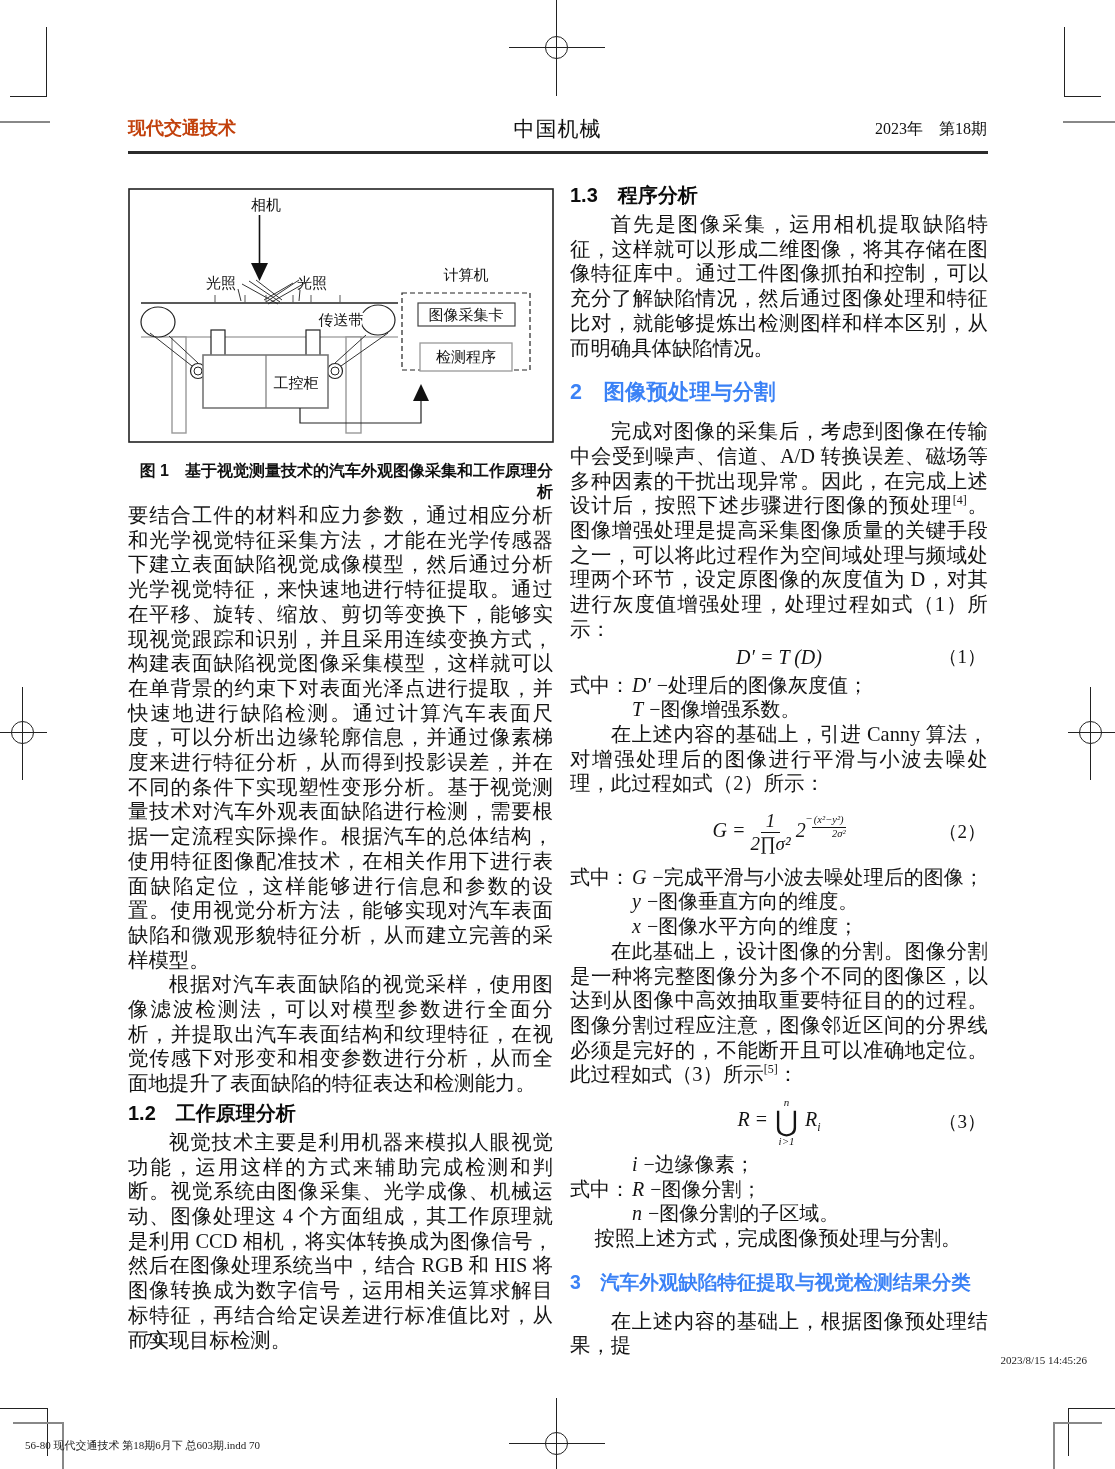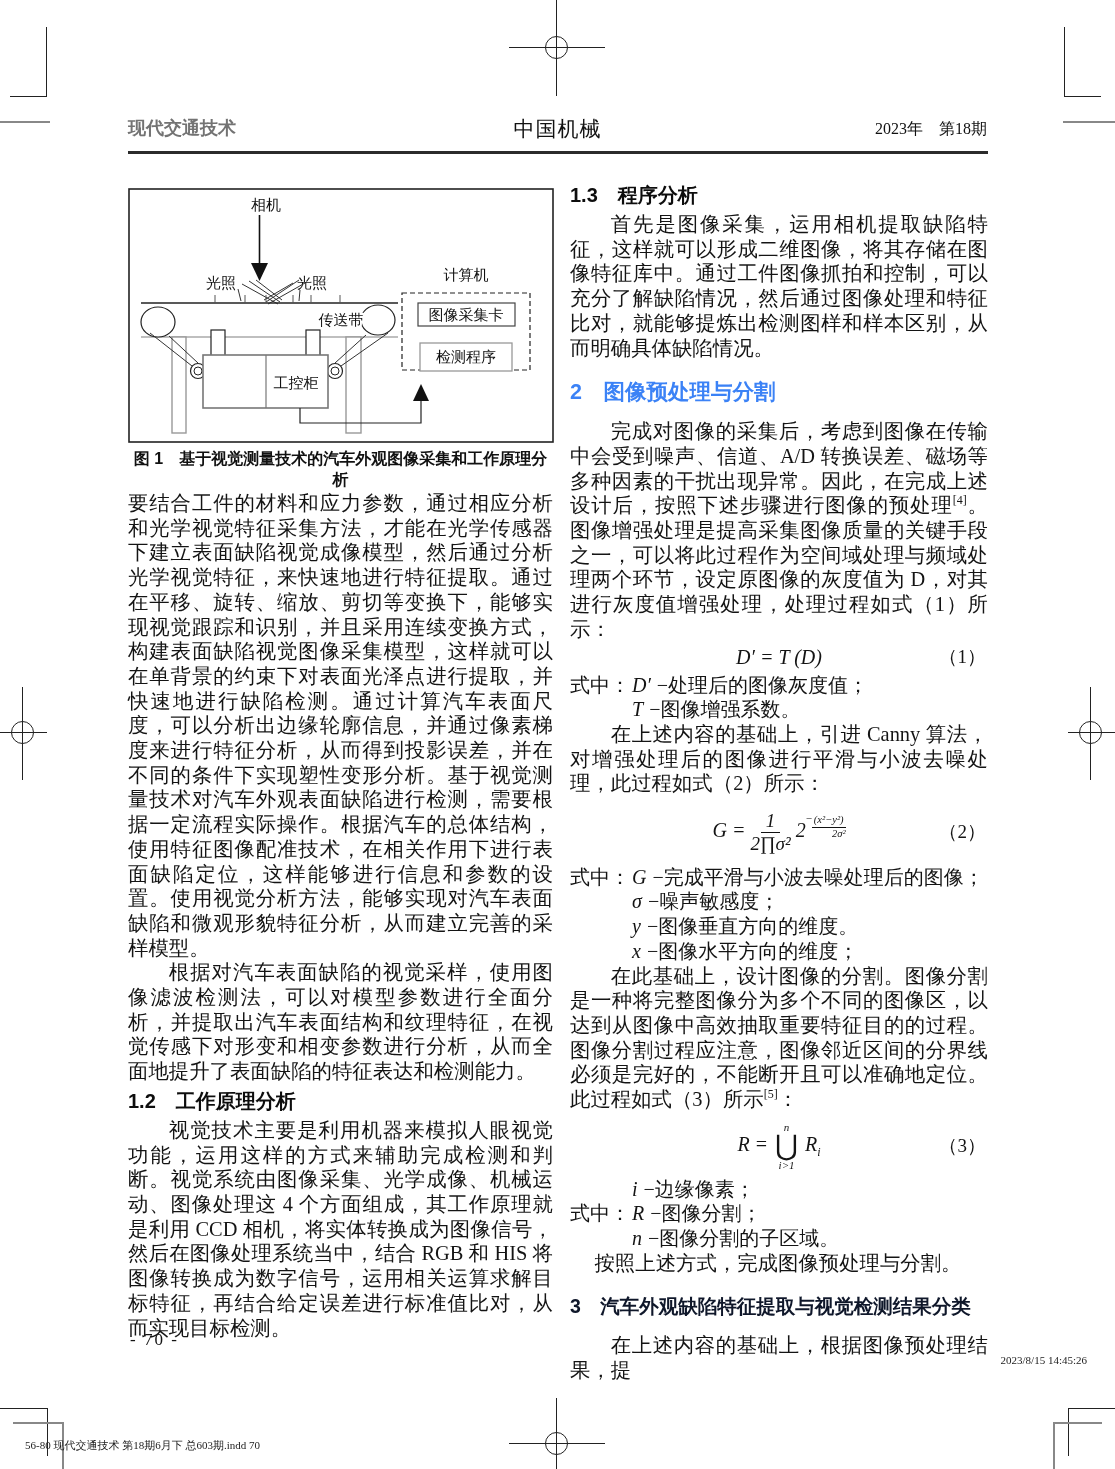--- a/index.html
+++ b/index.html
@@ -3,43 +3,43 @@
 <meta charset="utf-8">
 <style>
   html,body{margin:0;padding:0;background:#fff;}
   .page{position:relative;width:1115px;height:1469px;background:#fff;overflow:hidden;
         font-family:"Liberation Serif","DejaVu Serif",serif;color:#141414;}
   .ln{position:absolute;background:#222;}
   .lng{position:absolute;background:#888;}
   .ring{position:absolute;width:21px;height:21px;border:1.5px solid #222;border-radius:50%;background:transparent;}
 
   
-  .hdr-left{position:absolute;left:128px;top:116px;font:bold 18px "Liberation Sans",sans-serif;color:#737373;}
+  .hdr-left{position:absolute;left:128px;top:116px;font:bold 18px "Liberation Sans",sans-serif;color:#c2410c;}
   .hdr-center{position:absolute;left:0;right:0;top:115px;text-align:center;font:21px "Liberation Sans",sans-serif;color:#111;letter-spacing:1px;}
   .hdr-right{position:absolute;right:128px;top:119px;font:16px "Liberation Serif",serif;color:#111;}
   .hdr-rule{position:absolute;left:128px;top:151px;width:860px;height:3px;background:#2b2b2b;}
 
   
   .col{position:absolute;width:425px;}
   .col-left{left:128px;top:188px;}
   .col-right{left:570px;top:182px;width:418px;}
 
   .body{font-size:20.4px;line-height:24.7px;text-align:justify;margin:0;color:#141414;}
   .ind{text-indent:2em;}
   .ind15{text-indent:1.2em;}
   sup.ref{font-size:12px;line-height:0;}
 
   .h-sub{font:bold 20px "Liberation Sans",sans-serif;color:#0d0d0d;margin:4px 0 3px 0;}
   .h-sec{font:bold 21.5px "Liberation Sans",sans-serif;color:#3b82f6;margin:17px 0 13px 0;}
-  .h-sec3{font:bold 19.5px "Liberation Sans",sans-serif;color:#0f172a;margin:18px 0 13px 0;white-space:nowrap;}
+  .h-sec3{font:bold 19.5px "Liberation Sans",sans-serif;color:#3b82f6;margin:18px 0 13px 0;white-space:nowrap;}
 
   
   .fig{margin:0;}
   .fig svg{display:block;}
-  .figcap{margin-top:6px;text-align:center;font:bold 16px "Liberation Sans",sans-serif;color:#111;}
+  .figcap{margin-top:18px;text-align:right;font:bold 16px "Liberation Sans",sans-serif;color:#111;}
   .fig text{font-family:"Liberation Serif","DejaVu Serif",serif;font-size:15px;fill:#111;}
 
   
   .equation{position:relative;text-align:center;font-family:"Liberation Serif",serif;font-size:20px;margin:4px 0;}
   .equation .eq-num{position:absolute;right:2px;top:50%;transform:translateY(-50%);font-style:normal;font-size:19px;}
   .eq-it{font-style:italic;font-family:Liberation Serif, serif;}
   .eq2{margin:14px 0 10px 0;}
   .frac{display:inline-flex;flex-direction:column;align-items:center;vertical-align:middle;font-size:19px;font-style:italic;line-height:1.15;}
   .frac .top{border-bottom:1.3px solid #111;padding:0 5px;}
   .supminus{font-size:11px;vertical-align:15px;font-style:normal;}
@@ -220,21 +220,20 @@
           <span>2∏σ²</span>
         </span>
       <span class="eq-it">2</span><span class="supminus">−</span><span class="supstack">
           <span class="top">(x²−y²)</span>
           <span>2σ²</span>
         </span>
       <span class="eq-num">（2）</span>
     </div>
     <div class="where">
       <div class="where-line"><span class="pfx">式中：</span><i>G</i><span>−完成平滑与小波去噪处理后的图像；</span></div>
-      <div class="where-line cont"><i>σ</i><span>−噪声敏感度；</span></div>
       <div class="where-line cont"><i>y</i><span>−图像垂直方向的维度。</span></div>
       <div class="where-line cont"><i>x</i><span>−图像水平方向的维度；</span></div>
     </div>
 
     <p class="body ind"><span>在此基础上，设计图像的分割。图像分割是一种将完整图像分为多个不同的图像区，以达到从图像中高效抽取重要特征目的的过程。图像分割过程应注意，图像邻近区间的分界线必须是完好的，不能断开且可以准确地定位。此过程如式（3）所示</span><sup class="ref">[5]</sup><span>：</span></p>
 
     <div class="equation eq3">
       <span class="eq-it">R =</span>
       <span class="cupstack">
           <span>n</span>

